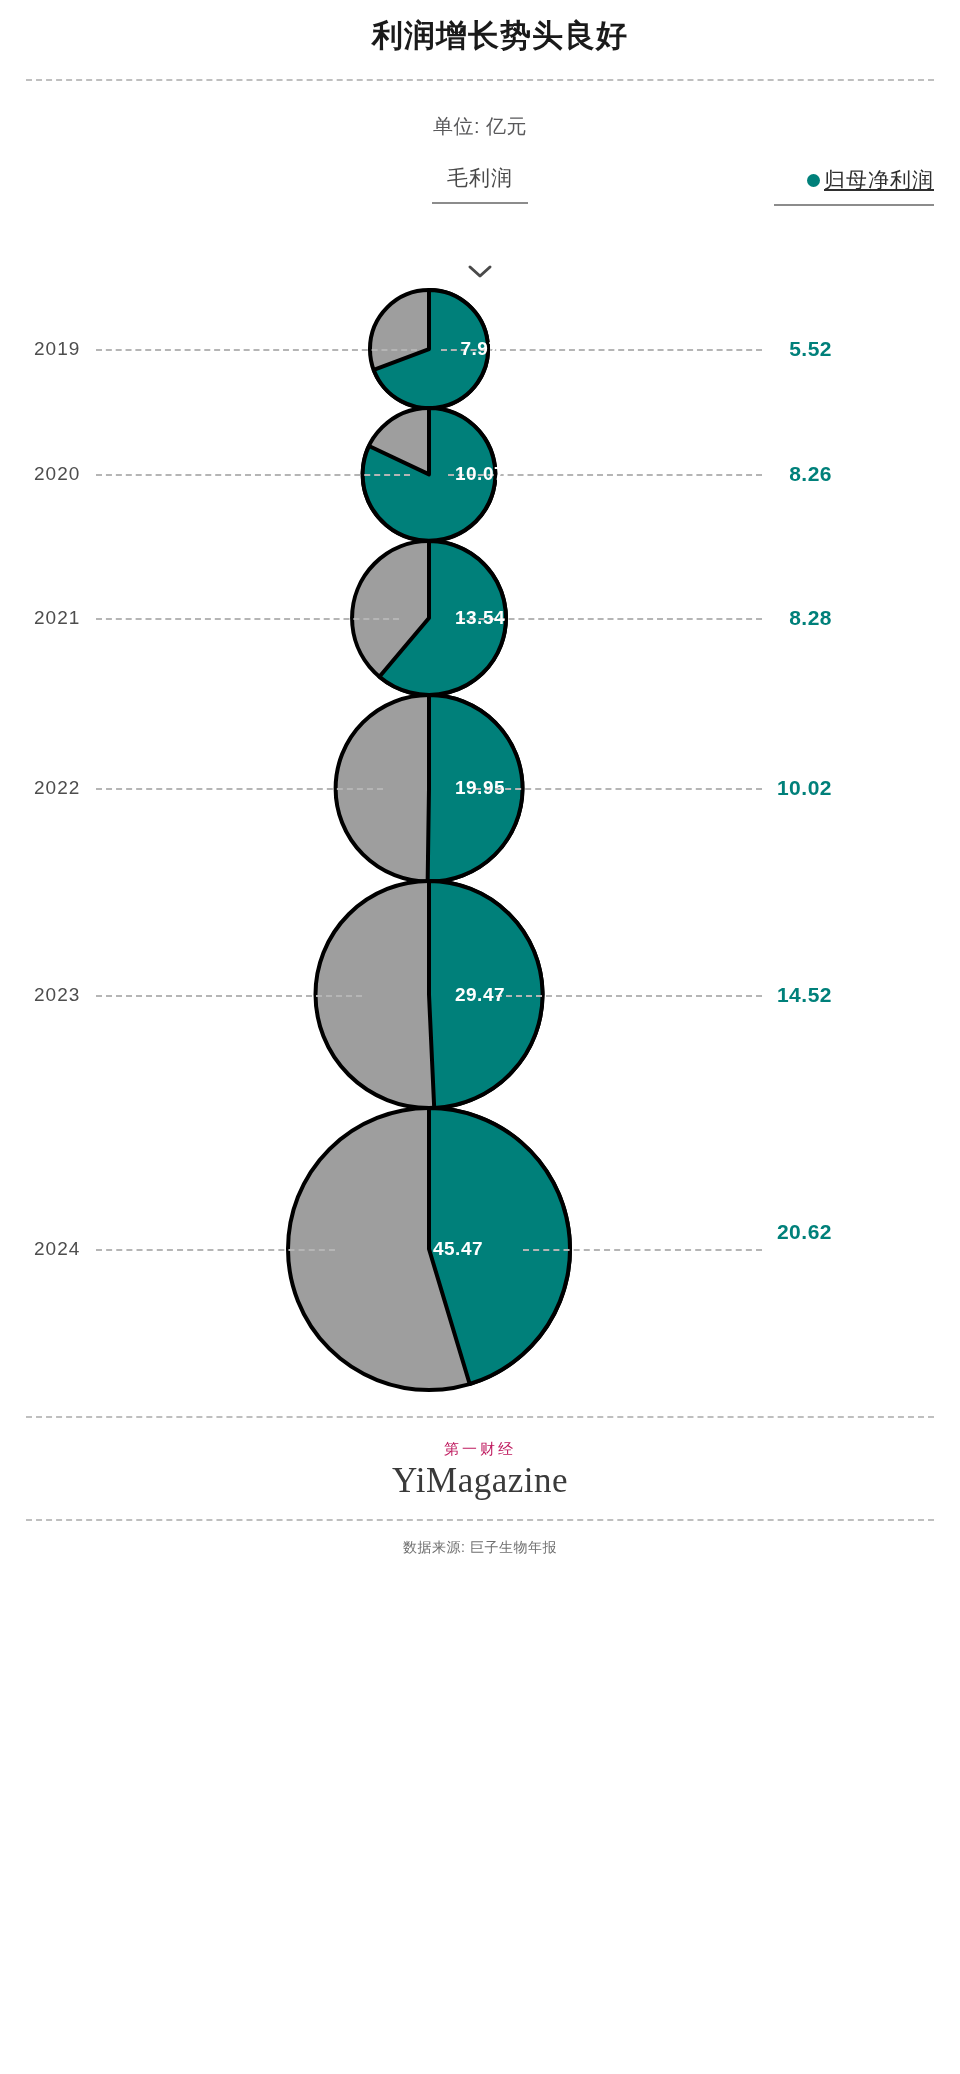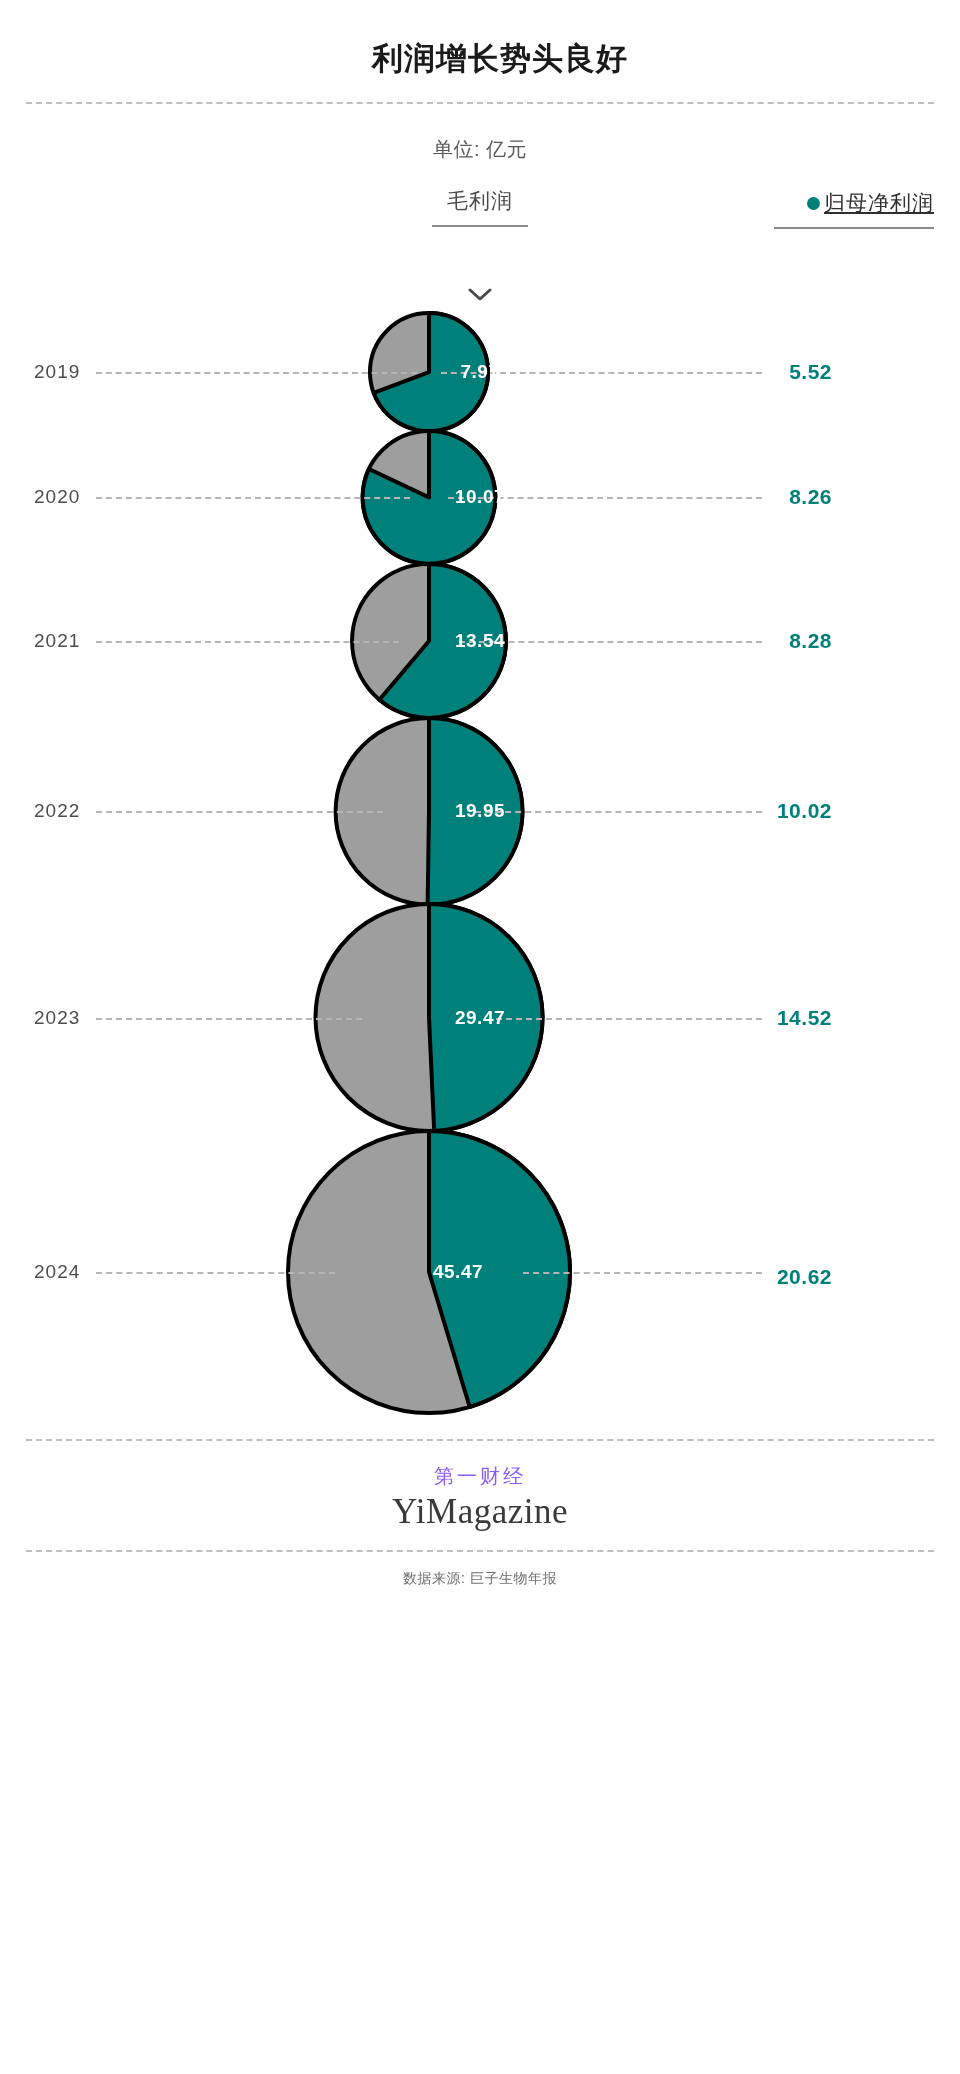--- a/index.html
+++ b/index.html
@@ -17,21 +17,21 @@
     overflow: hidden;
   }
 
   
   .title {
     text-align: center;
     font-size: 31px;
     font-weight: bold;
     color: #1a1a1a;
     letter-spacing: 1px;
-    padding-top: 38px;
+    padding-top: 15px;
     padding-bottom: 22px;
     margin-left: 40px;
   }
   .rule-dashed {
     border-top: 2px dashed #bfbfbf;
     margin: 0 26px;
     height: 0;
   }
   .unit {
     text-align: center;
@@ -160,22 +160,22 @@
   
   .footer {
     position: relative;
     margin-top: 26px;
   }
   .brand {
     text-align: center;
     padding: 22px 0 18px 0;
   }
   .brand .cn {
-    font-size: 20px;
-    color: #8b5cf6;
+    font-size: 15px;
+    color: #be185d;
     letter-spacing: 3px;
     margin-bottom: 2px;
   }
   .brand .en {
     font-family: "Liberation Serif", "DejaVu Serif", serif;
     font-size: 35px;
     color: #3a3a3a;
     letter-spacing: 0.5px;
   }
   .source {
@@ -286,21 +286,21 @@
       <div class="row" style="height: 282px;">
         <div class="pie-wrap" style="top: -4px;">
           <svg class="pie-svg" width="290" height="290" viewBox="0 0 290 290">
             <circle cx="145" cy="145" r="141" fill="#9e9e9e" stroke="#000" stroke-width="4"></circle>
             <path d="M 145 145 L 145 4 A 141 141 0 0 1 185.70 280.00 Z" fill="#00807a" stroke="#000" stroke-width="4" stroke-linejoin="round"></path>
           </svg>
         </div>
         <div class="guide guide-left" style="top: 141px; width: 239px;"></div>
         <div class="guide guide-right" style="top: 141px; width: 239px;"></div>
         <div class="year-label" style="top: 141px;">2024</div>
-        <div class="net-value" style="top: 146px;">20.62</div>
+        <div class="net-value" style="top: 124px;">20.62</div>
         <div class="pie-value" style="left: 458px; top: 141px;">45.47</div>
       </div>
     </div>
 
   <div class="footer">
     <div class="rule-dashed"></div>
     <div class="brand">
       <div class="cn">第一财经</div>
       <div class="en">YiMagazine</div>
     </div>

